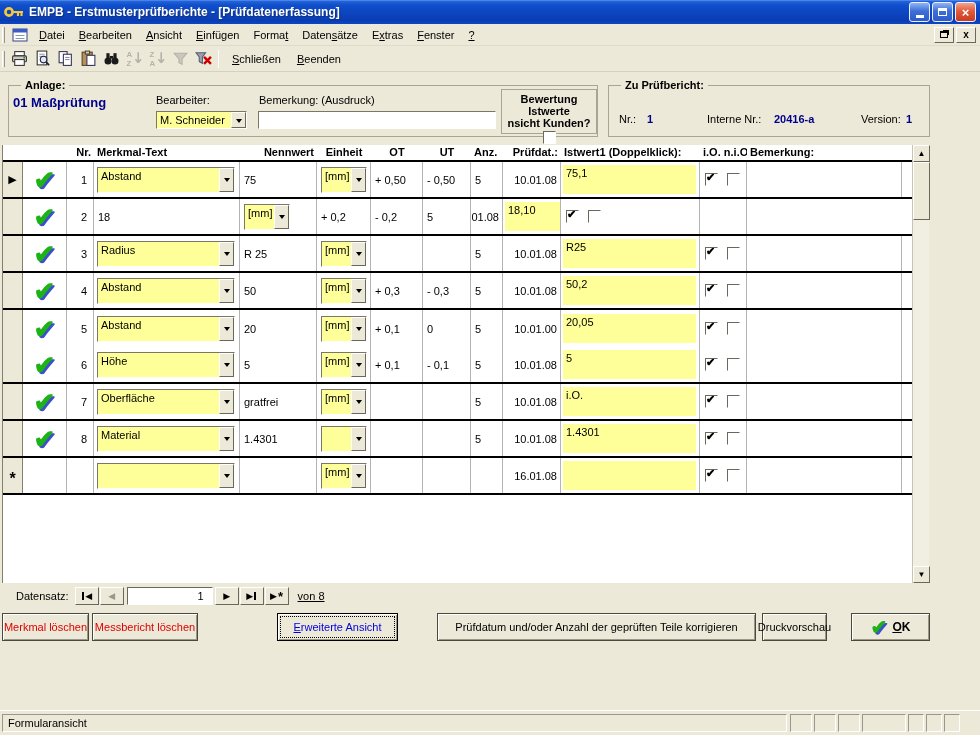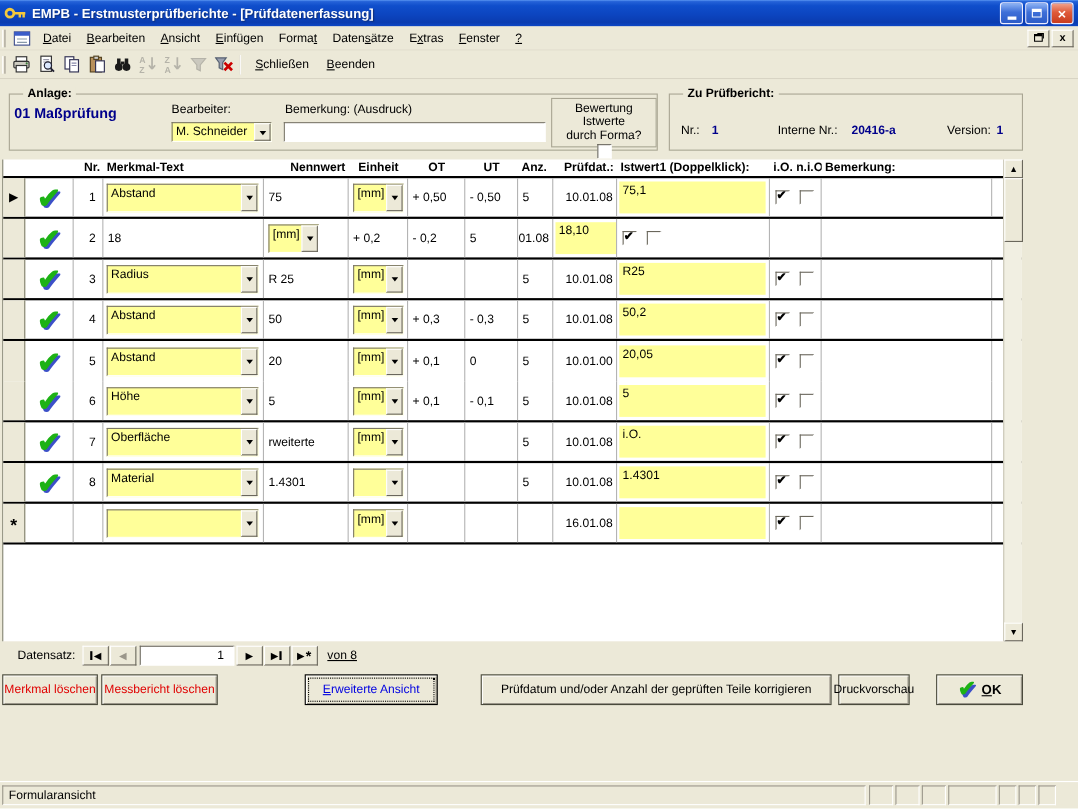--- a/index.html
+++ b/index.html
@@ -53,21 +53,21 @@
   #bemerkung-label { left:250px; top:8px; }
   .combo { display:flex; background:#FFFF99; border:1px solid; border-color:#7a7668 #fff #fff #7a7668; }
   .combo .cv { flex:1; padding:2px 3px; overflow:hidden; white-space:nowrap; }
   .combo .drop { width:15px; background:#ECE9D8; border:1px solid; border-color:#fff #6a675c #6a675c #fff;
     display:flex; align-items:center; justify-content:center; }
   .tri { width:0; height:0; border:3px solid transparent; border-top:4px solid #000; margin-top:4px; }
   #bearbeiter-combo { position:absolute; left:147px; top:25px; width:91px; height:18px; }
   #bemerkung-input { position:absolute; left:249px; top:25px; width:238px; height:18px; background:#fff;
     border:1px solid; border-color:#7a7668 #fff #fff #7a7668; font-family:"Liberation Sans",sans-serif; font-size:11px; padding:0 3px; }
   #bewertung-box { position:absolute; left:501px; top:17px; width:96px; height:45px; border:1px solid #a9a593;
-    background:#ECE9D8; text-align:center; padding-top:3px; line-height:12px; }
+    background:#ECE9D8; text-align:center; padding-top:3px; line-height:12px;font-weight:bold; }
   .cb { display:inline-block; width:13px; height:13px; background:#fff; border:1px solid;
     border-color:#6a675c #fff #fff #6a675c; position:relative; vertical-align:middle; }
   .cb .mark { display:none; position:absolute; left:0px; top:-3px; font-size:11px; font-weight:bold; color:#000; }
   .cb.checked .mark { display:block; }
   #gb-zup { left:608px; top:13px; width:322px; height:52px; }
   .navy { color:#00008B; font-weight:bold; }
   #zup-nr-label { left:10px; top:27px; } #zup-nr-value { left:38px; top:27px; }
   #zup-int-label { left:98px; top:27px; } #zup-int-value { left:165px; top:27px; }
   #zup-ver-label { left:252px; top:27px; } #zup-ver-value { left:297px; top:27px; }
 
@@ -272,21 +272,21 @@
         <span class="drop">
             <i class="tri"></i>
           </span>
       </div>
       <span class="hlabel" id="bemerkung-label">Bemerkung: (Ausdruck)</span>
       <input id="bemerkung-input" value="" style="">
     </div>
 
     <div id="bewertung-box">
       <div>Bewertung Istwerte</div>
-      <div>durch Forma?</div>
+      <div>nsicht Kunden?</div>
       <span class="cb" id="bewertung-checkbox" style="margin-top:2px;"></span>
     </div>
 
     <div class="groupbox" id="gb-zup">
       <span class="legend">Zu Prüfbericht:</span>
       <span class="hlabel" id="zup-nr-label">Nr.:</span>
       <span class="hlabel navy" id="zup-nr-value">1</span>
       <span class="hlabel" id="zup-int-label">Interne Nr.:</span>
       <span class="hlabel navy" id="zup-int-value">20416-a</span>
       <span class="hlabel" id="zup-ver-label">Version:</span>
@@ -558,21 +558,21 @@
             </div>
     <div class="c nr">7</div>
     <div class="c merk">
       <div class="combo rowcombo w-merk">
         <span class="cv">Oberfläche</span>
         <span class="drop">
                   <i class="tri"></i>
                 </span>
       </div>
     </div>
-    <div class="c nenn">rweiterte</div>
+    <div class="c nenn">gratfrei</div>
     <div class="c einh">
       <div class="combo rowcombo w-einh">
         <span class="cv">[mm]</span>
         <span class="drop">
                   <i class="tri"></i>
                 </span>
       </div>
     </div>
     <div class="c ot"></div>
     <div class="c ut"></div>

